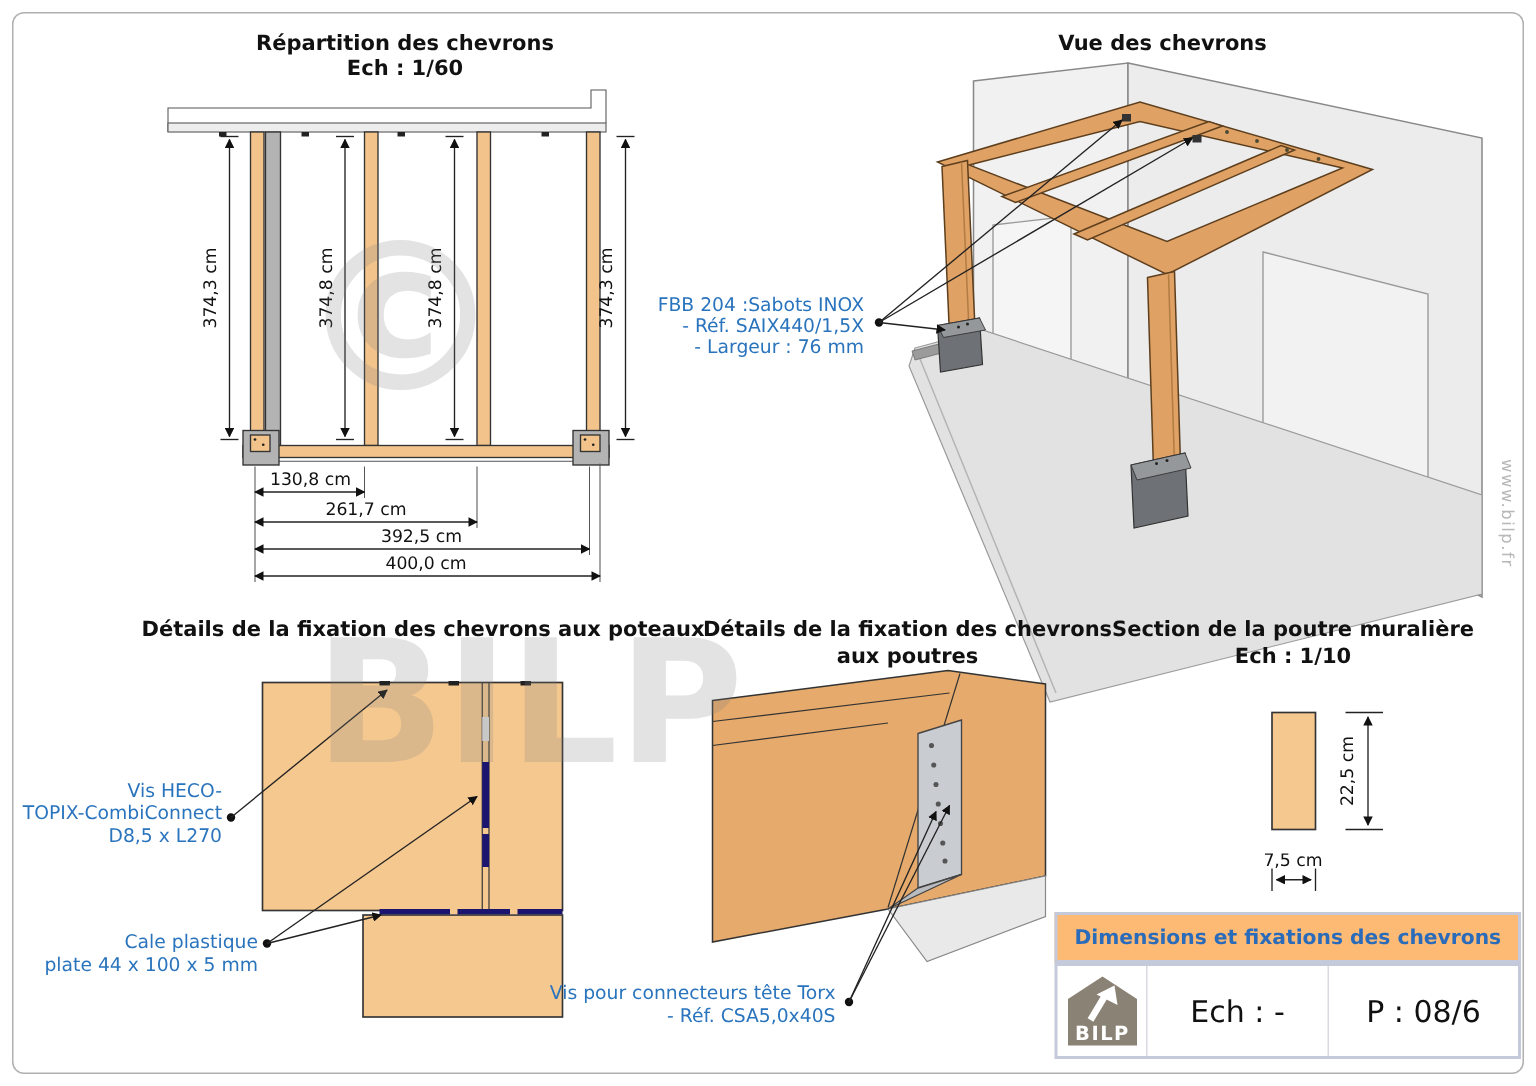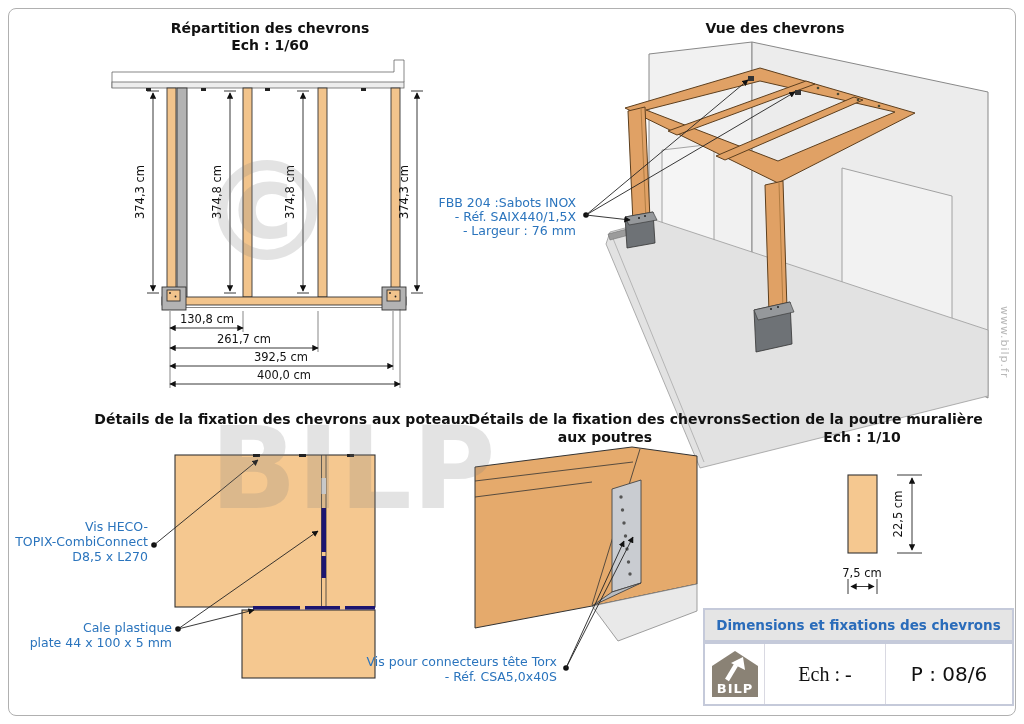--- a/index.html
+++ b/index.html
@@ -10,26 +10,26 @@
   svg{position:absolute;overflow:visible;}
   .t-title{font:700 14px "DejaVu Sans",sans-serif;fill:#111;}
   .t-dim{font:11.5px "DejaVu Sans",sans-serif;fill:#111;}
   .t-note{font:12.5px "DejaVu Sans",sans-serif;fill:#2a74bd;}
   .ln{stroke:#222;stroke-width:0.9;fill:none;}
   .thin{stroke:#555;stroke-width:0.7;fill:none;}
   .wood{fill:#f2c48c;stroke:#333;stroke-width:0.9;}
   .wood3d{fill:#e0a165;stroke:#5d3f1e;stroke-width:1;}
   .gray{fill:#b3b3b3;stroke:#333;stroke-width:0.9;}
   
-  #tb-title{left:703px;top:608px;width:307px;height:30px;border:2px solid #c5cada;background:#e5e5e5;
+  #tb-title{left:703px;top:608px;width:307px;height:30px;border:2px solid #c5cada;background:#fdba74;
     display:flex;align-items:center;justify-content:center;color:#2a6cba;font-weight:700;font-size:13.5px;}
   #tb-body{left:703px;top:642px;width:307px;height:60px;border:2px solid #c5cada;background:#fff;display:flex;}
   .tb-cell{display:flex;align-items:center;justify-content:center;font-size:20px;color:#111;}
   #tb-logo-cell{width:59px;}
-  #tb-ech-cell{flex:1;border-left:1.5px solid #d9d9e2;border-right:1.5px solid #d9d9e2;font-family:Liberation Serif, serif;}
+  #tb-ech-cell{flex:1;border-left:1.5px solid #d9d9e2;border-right:1.5px solid #d9d9e2;}
   #tb-page-cell{width:126px;}
   
   #watermark{left:0;top:0;width:1024px;height:724px;pointer-events:none;color:rgba(128,128,128,0.22);}
   #wm-c{position:absolute;left:198px;top:132px;font-size:138px;font-weight:700;}
   #wm-l1{position:absolute;left:210px;top:268px;font-size:112px;font-weight:700;letter-spacing:-2px;}
   #wm-l2{position:absolute;left:210px;top:402px;font-size:114px;font-weight:700;}
   #wm-web{position:absolute;left:998px;top:306px;writing-mode:vertical-rl;font-size:11px;
           letter-spacing:1px;color:#b8b8b8;}
 </style>
 </head>

